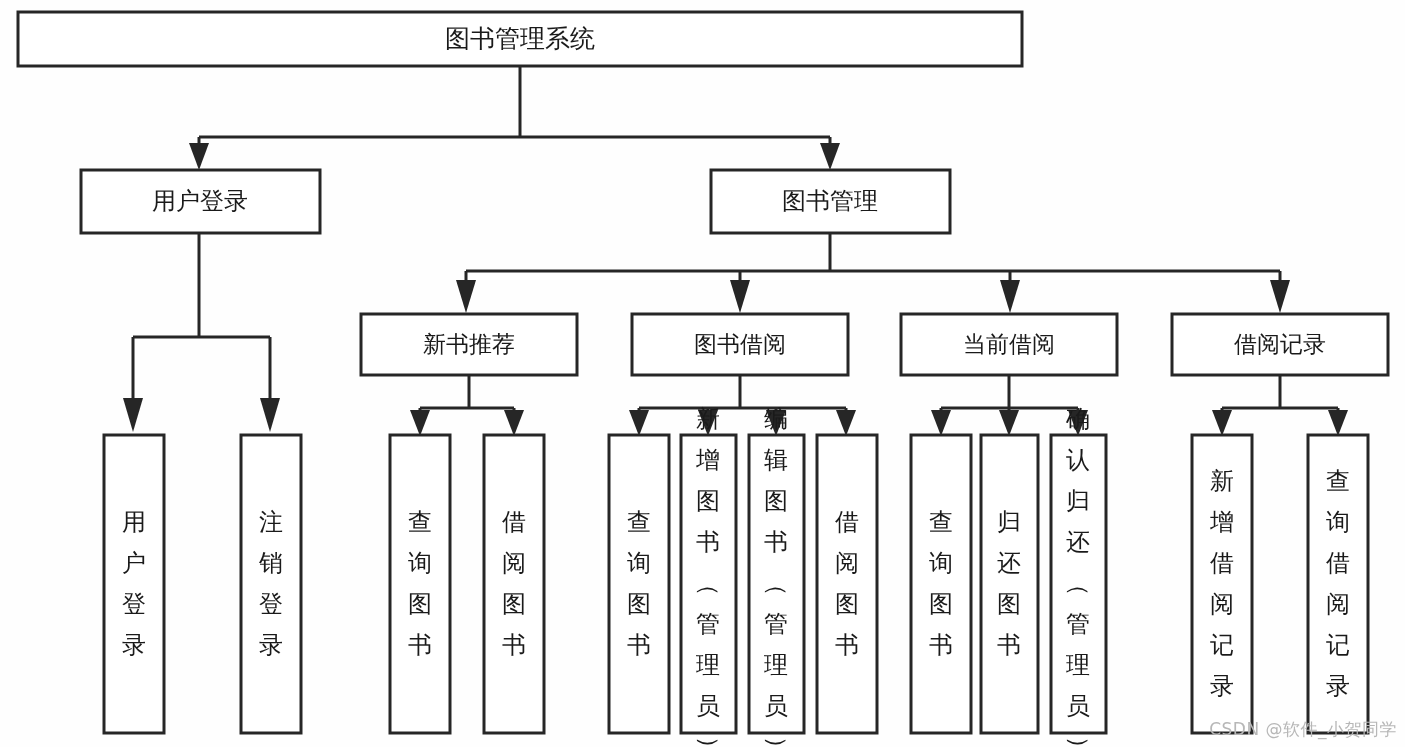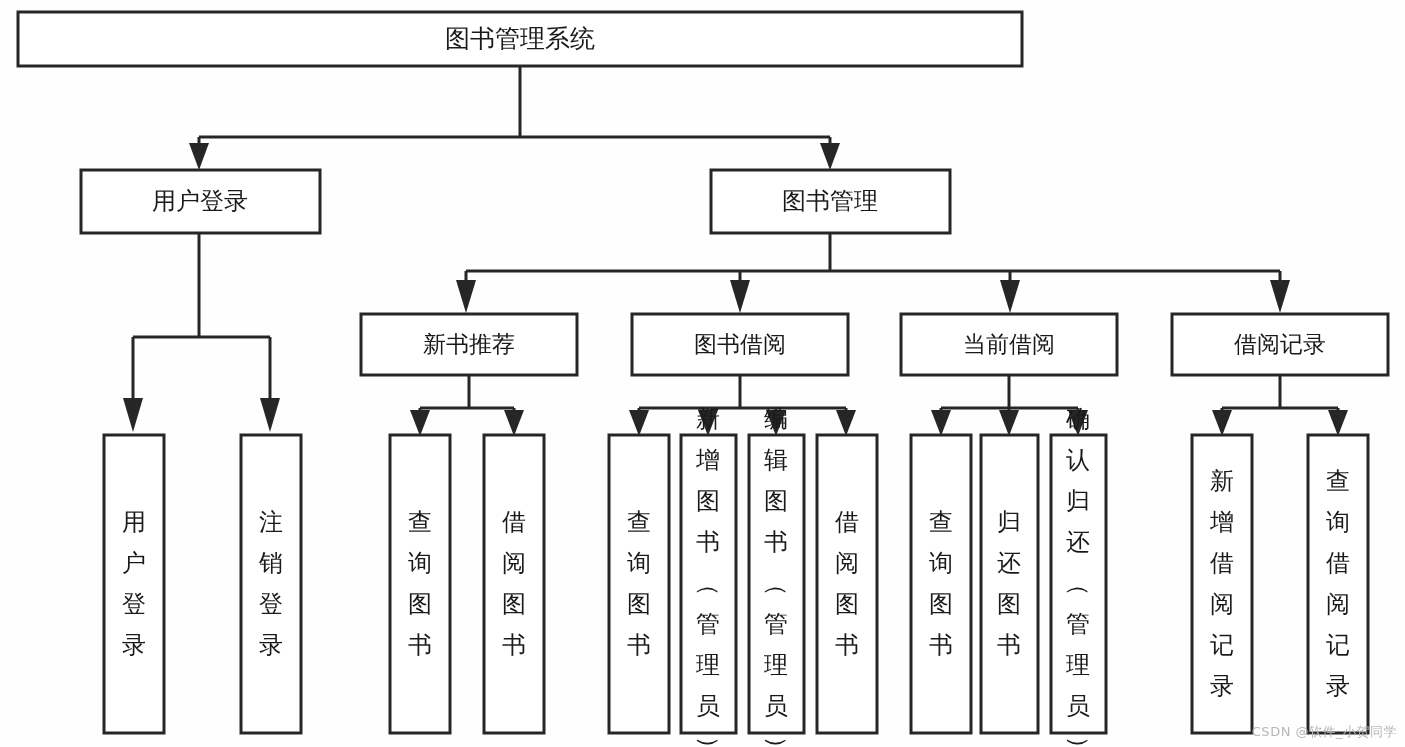--- a/index.html
+++ b/index.html
@@ -20,21 +20,21 @@
     text-anchor:middle;
     dominant-baseline:middle;
   }
   .lvl1-label{font-size:25px;}
   .lvl2-label{font-size:24px;}
   .lvl3-label{font-size:23px;}
   .leaf-char{font-size:24px;text-anchor:middle;fill:#1a1a1a;
     font-family:"DejaVu Sans","Liberation Sans",sans-serif;}
   .watermark{
     position:absolute;right:8px;bottom:6px;
-    font-size:13px;color:#b7b7b7;
+    font-size:17px;color:#b7b7b7;
     font-family:"DejaVu Sans","Liberation Sans",sans-serif;
     white-space:nowrap;letter-spacing:0.5px;
   }
 </style>
 </head>
 <body>
 
 <div id="diagram-root">
 
   <svg id="flow" viewBox="0 0 1405 747">

